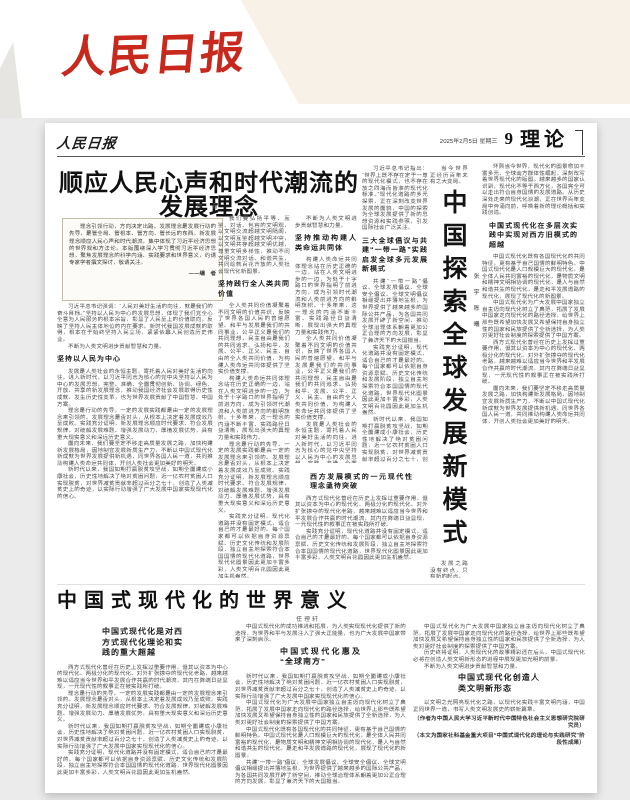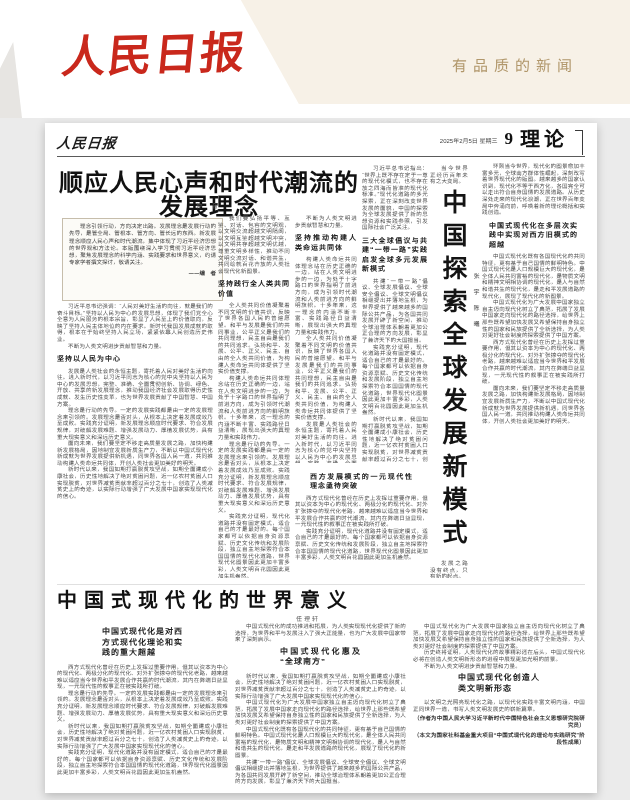--- a/index.html
+++ b/index.html
@@ -68,21 +68,20 @@
   .b-byline{position:absolute;left:12px;top:491px;width:502px;text-align:center;
     font-size:6px;color:#555;letter-spacing:2px;}
 </style>
 </head>
 <body>
 
 <header class="banner">
   <div class="banner-beige"></div>
   <div class="banner-sliver"></div>
   <div class="banner-logo">人民日报</div>
-  <div class="banner-tagline">有品质的新闻</div>
 </header>
 
 <div class="page">
 
   <div class="ph-logo">人民日报</div>
   <div class="ph-rule"></div>
   <div class="ph-right">
     <span class="ph-date">2025年2月5日 星期三</span>
     <span class="ph-pageno">9</span>
     <span class="ph-section">理论</span>

